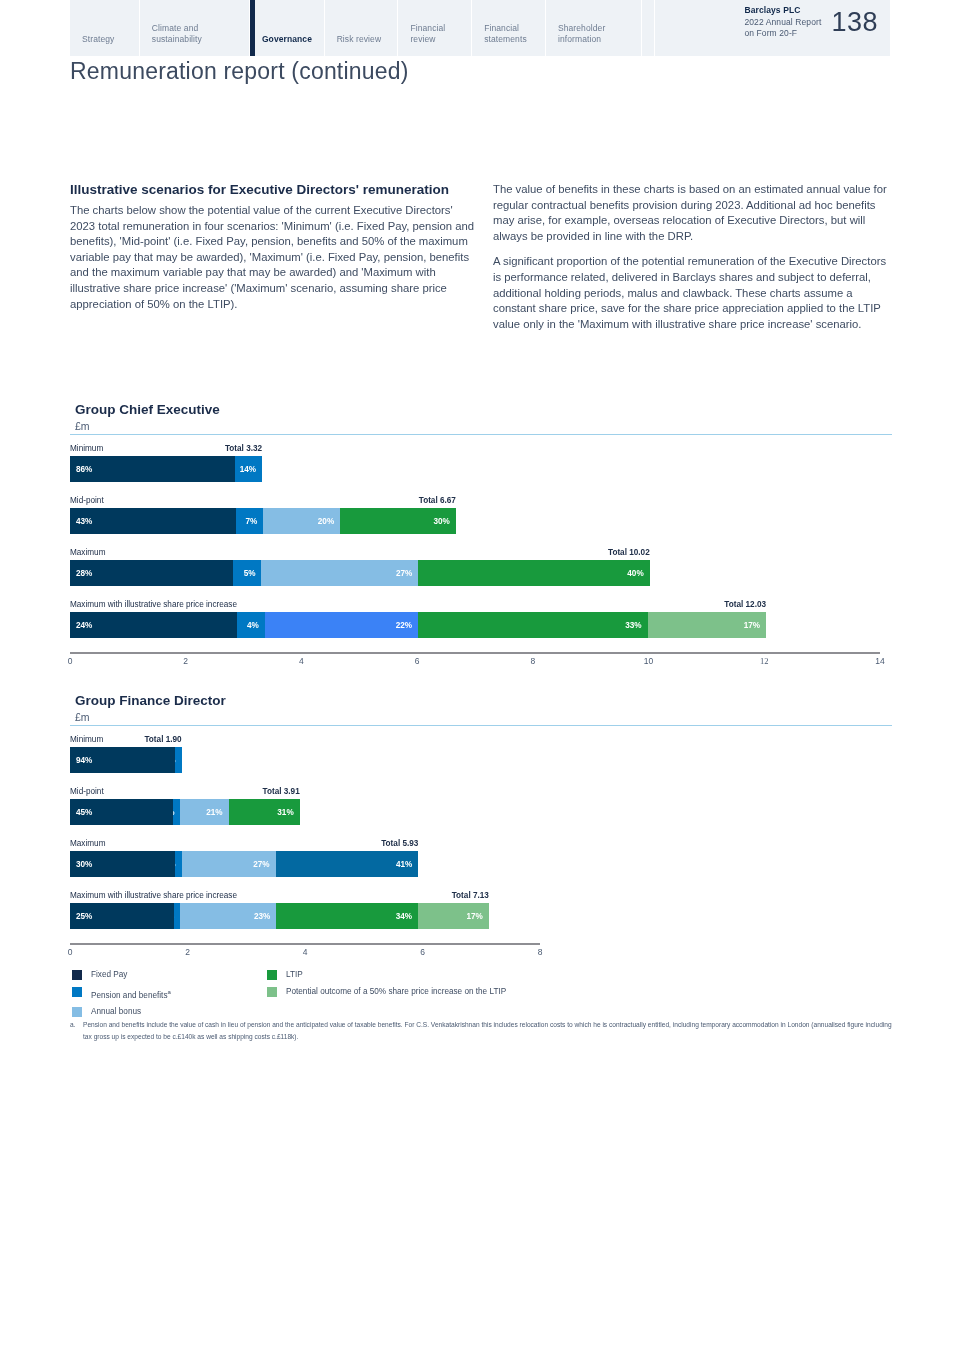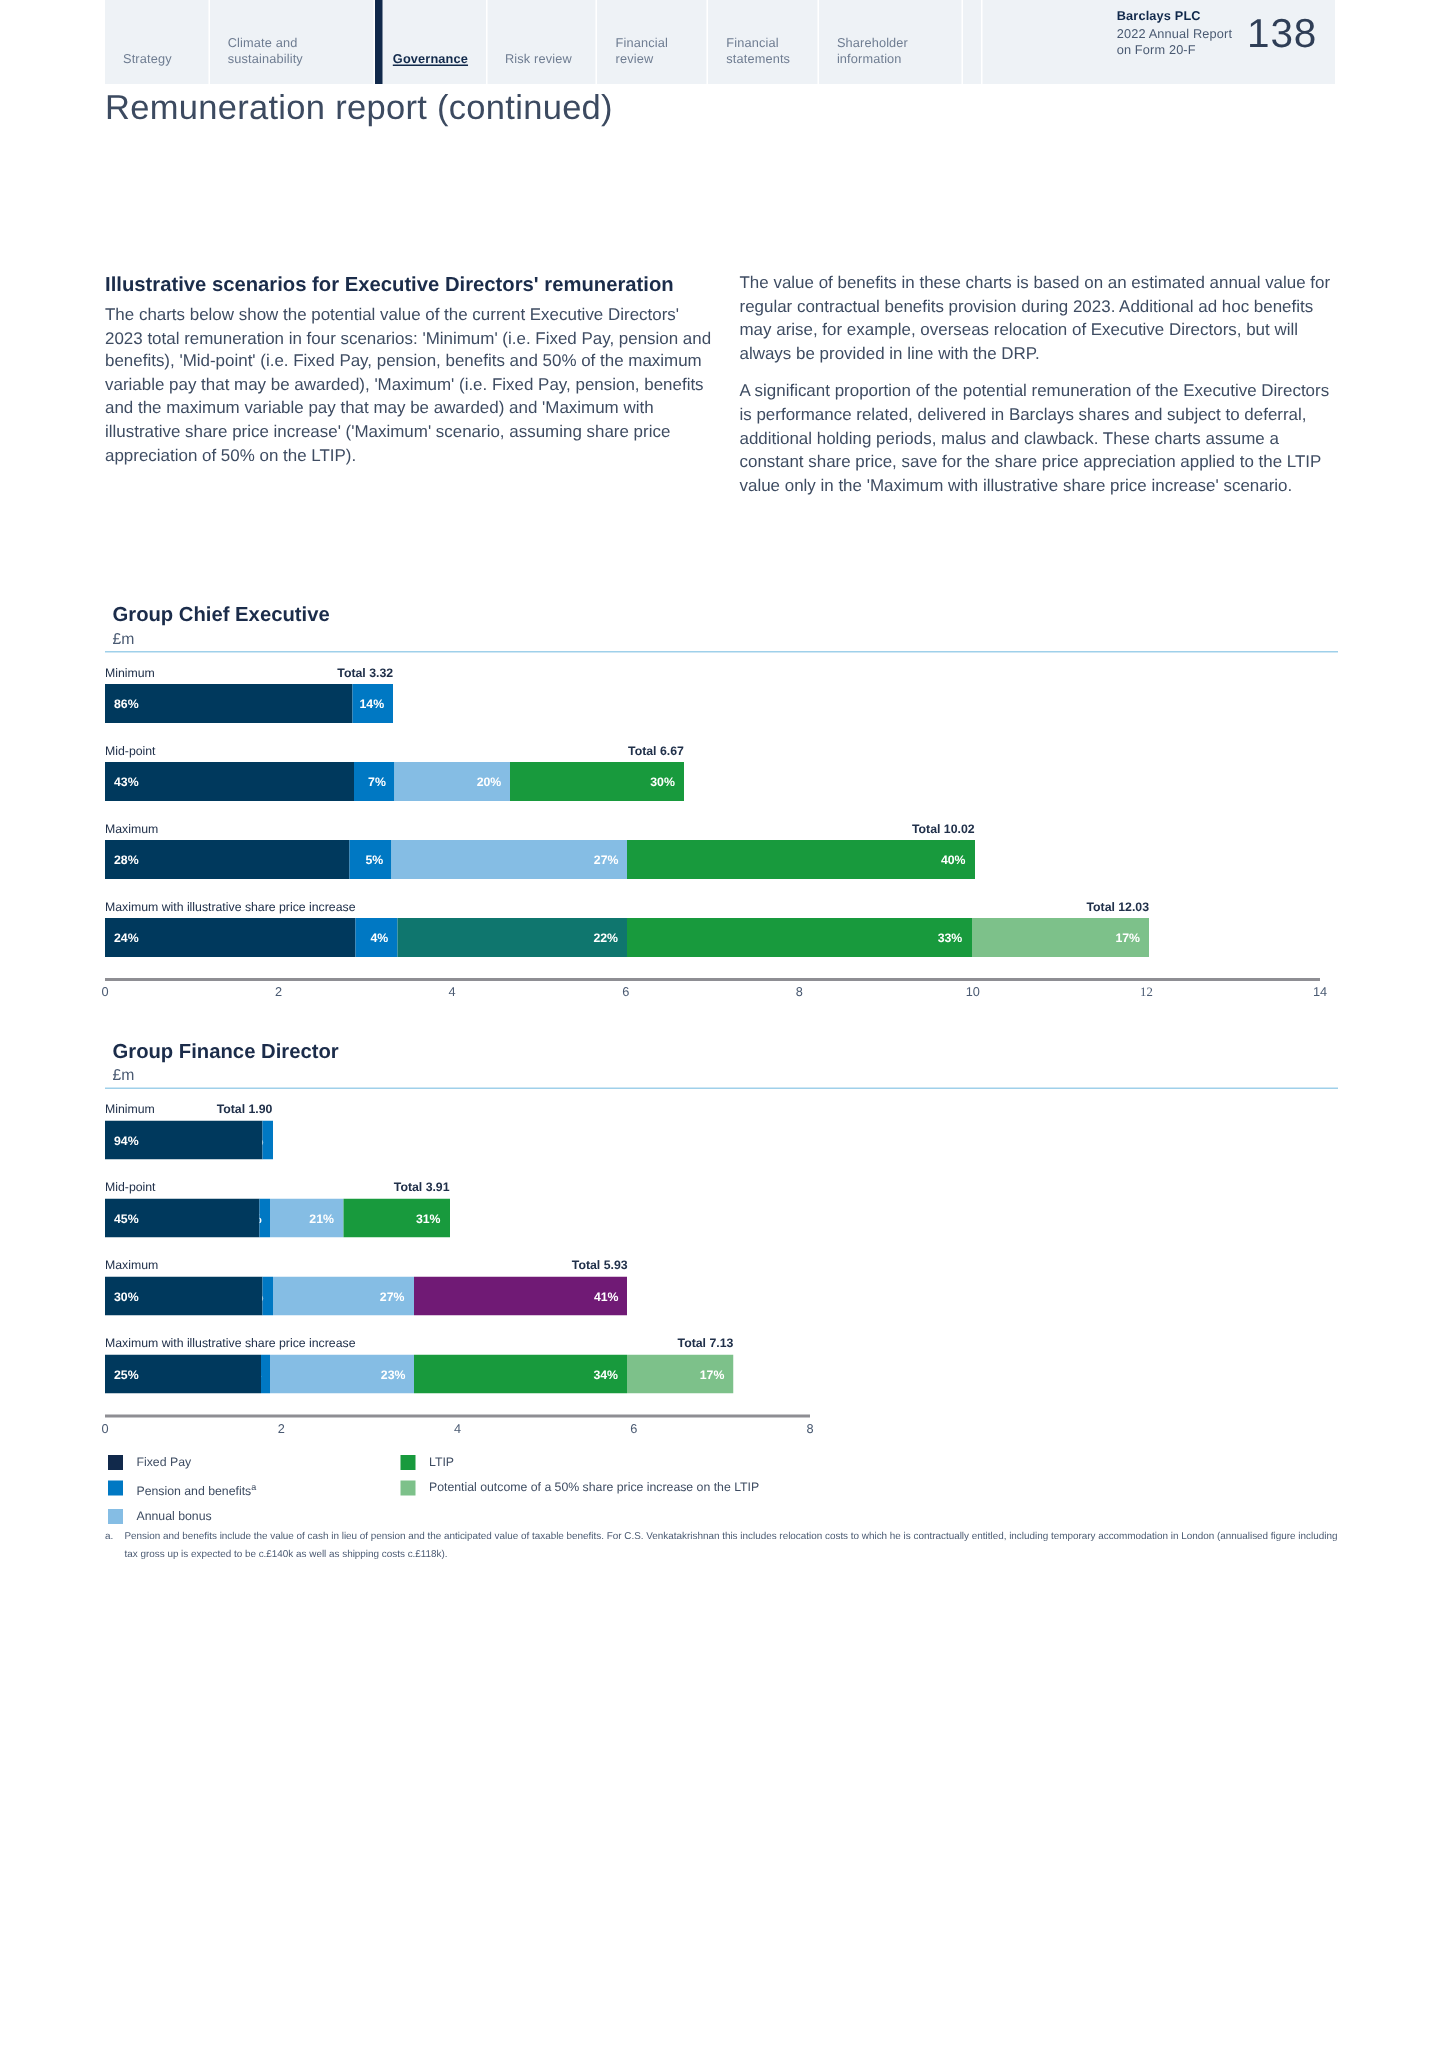--- a/index.html
+++ b/index.html
@@ -22,21 +22,21 @@
   .nav-item {
     position: relative;
     display: flex; align-items: flex-end;
     padding: 0 0 11px 12px;
     font-size: 8.5px; line-height: 11px;
     color: #6E7C91;
     letter-spacing: .1px;
     border-left: 1px solid #ffffff;
   }
   .nav-item:first-child { border-left: none; }
-  .nav-item.active { color:#11294B; font-weight: bold; text-decoration: underline; }
+  .nav-item.active { color:#11294B; font-weight: bold; }
   .nav-item.active::before {
     content:""; position:absolute; left:0; top:0; bottom:0; width:5px;
     background:#11294B;
   }
   .nav-w-strategy { width: 70px; }
   .nav-w-climate  { width: 112px; }
   .nav-w-gov      { width: 76px; }
   .nav-w-risk     { width: 75px; }
   .nav-w-finrev   { width: 75px; }
   .nav-w-finst    { width: 75px; }
@@ -218,21 +218,21 @@
         </div>
       </div>
       <div class="bar-row">
         <div class="bar-header">
           <div class="bar-label">Maximum with illustrative share price increase</div>
           <div class="bar-total" style="left: 696.021px;">Total 12.03</div>
         </div>
         <div class="bar" style="width: 696.021px;">
           <div class="seg lead" style="background: rgb(0, 57, 93); width: 24.0233%;">24%</div>
           <div class="seg trail" style="background: rgb(0, 120, 195); width: 3.99002%;">4%</div>
-          <div class="seg trail" style="background: #0f766e; width: 22.0283%; padding-left: 29px;">22%</div>
+          <div class="seg trail" style="background: #3b82f6; width: 22.0283%; padding-left: 29px;">22%</div>
           <div class="seg trail" style="background: rgb(24, 154, 61); width: 33.0008%;">33%</div>
           <div class="seg trail" style="background: rgb(125, 193, 138); width: 17.0407%;">17%</div>
         </div>
       </div>
     </div>
   <div class="axis">
     <div class="axis-line" style="width: 810px;"></div>
     <div class="axis-ticks">
         <div class="tick" style="left: 0px;">0</div>
         <div class="tick" style="left: 115.714px;">2</div>
@@ -275,21 +275,21 @@
       </div>
       <div class="bar-row">
         <div class="bar-header">
           <div class="bar-label">Maximum</div>
           <div class="bar-total" style="left: 348.387px;">Total 5.93</div>
         </div>
         <div class="bar" style="width: 348.387px;">
           <div class="seg lead" style="background: rgb(0, 57, 93); width: 30.0169%;">30%</div>
           <div class="seg trail" style="background: rgb(0, 120, 195); width: 2.02361%;">2%</div>
           <div class="seg trail" style="background: rgb(133, 189, 228); width: 26.9815%;">27%</div>
-          <div class="seg trail" style="background: #701a75; width: 40.9781%;">41%</div>
+          <div class="seg trail" style="background: #0369a1; width: 40.9781%;">41%</div>
         </div>
       </div>
       <div class="bar-row">
         <div class="bar-header">
           <div class="bar-label">Maximum with illustrative share price increase</div>
           <div class="bar-total" style="left: 418.887px;">Total 7.13</div>
         </div>
         <div class="bar" style="width: 418.887px;">
           <div class="seg lead" style="background: rgb(0, 57, 93); width: 24.9649%;">25%</div>
           <div class="seg trail" style="background: rgb(0, 120, 195); width: 0.981767%;">1%</div>

